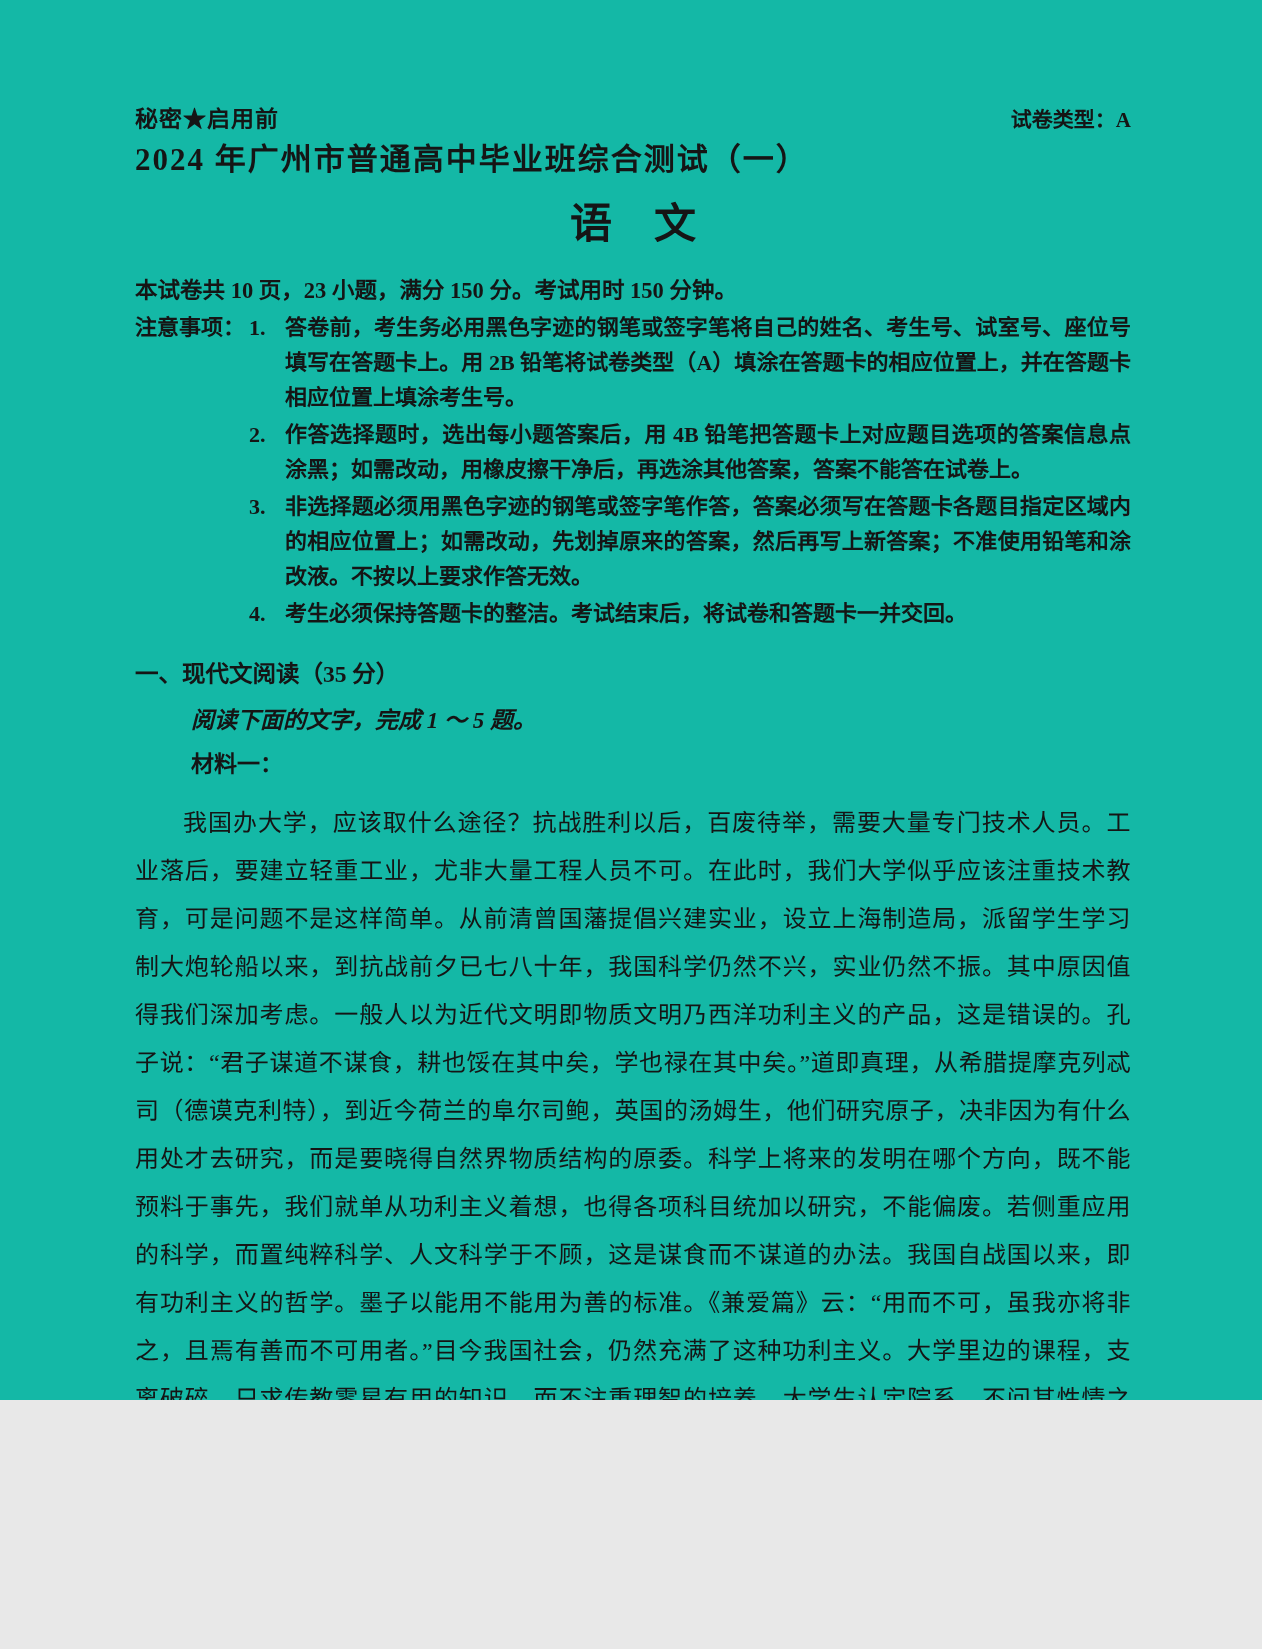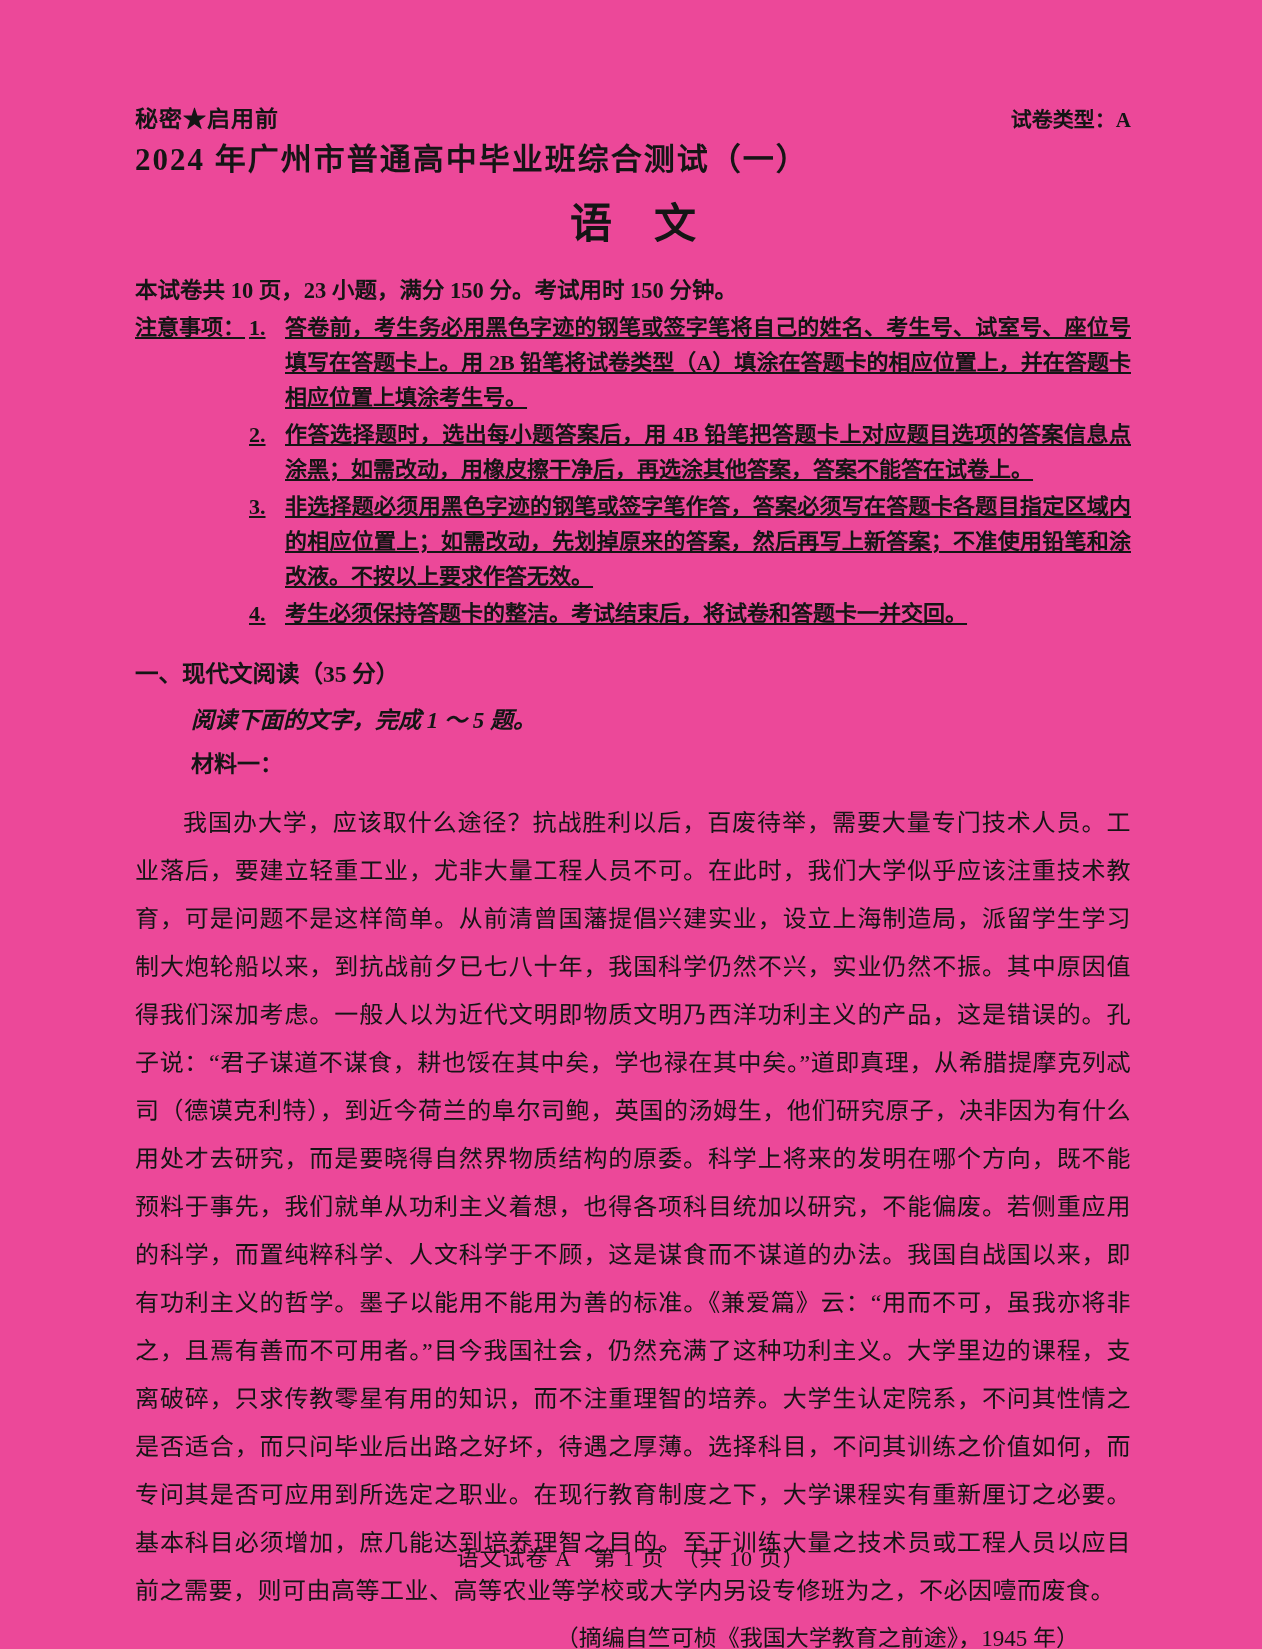--- a/index.html
+++ b/index.html
@@ -3,23 +3,23 @@
 <meta charset="utf-8">
 <style>
   html, body {
     margin: 0;
     padding: 0;
     background: #e8e8e8;
   }
   .page {
     position: relative;
     width: 1262px;
-    height: 1649px;
+    height: 1400px;
     margin: 0 auto;
-    background: #ec4899;
+    background: #14b8a6;
     color: #151515;
     font-family: "Liberation Serif", serif;
     overflow: hidden;
   }
   .content {
     position: absolute;
     left: 135px;
     top: 0;
     width: 996px;
   }
@@ -56,21 +56,20 @@
     margin-top: 22px;
     font-size: 22.5px;
     font-weight: bold;
   }
   .notes-row {
     margin-top: 6px;
     display: flex;
     font-size: 22px;
     line-height: 35px;
     font-weight: bold;
-    text-decoration: underline;
   }
   .notes-label {
     flex: none;
     white-space: nowrap;
   }
   .notes-list {
     flex: 1;
     margin-left: 4px;
   }
   .note-item {

